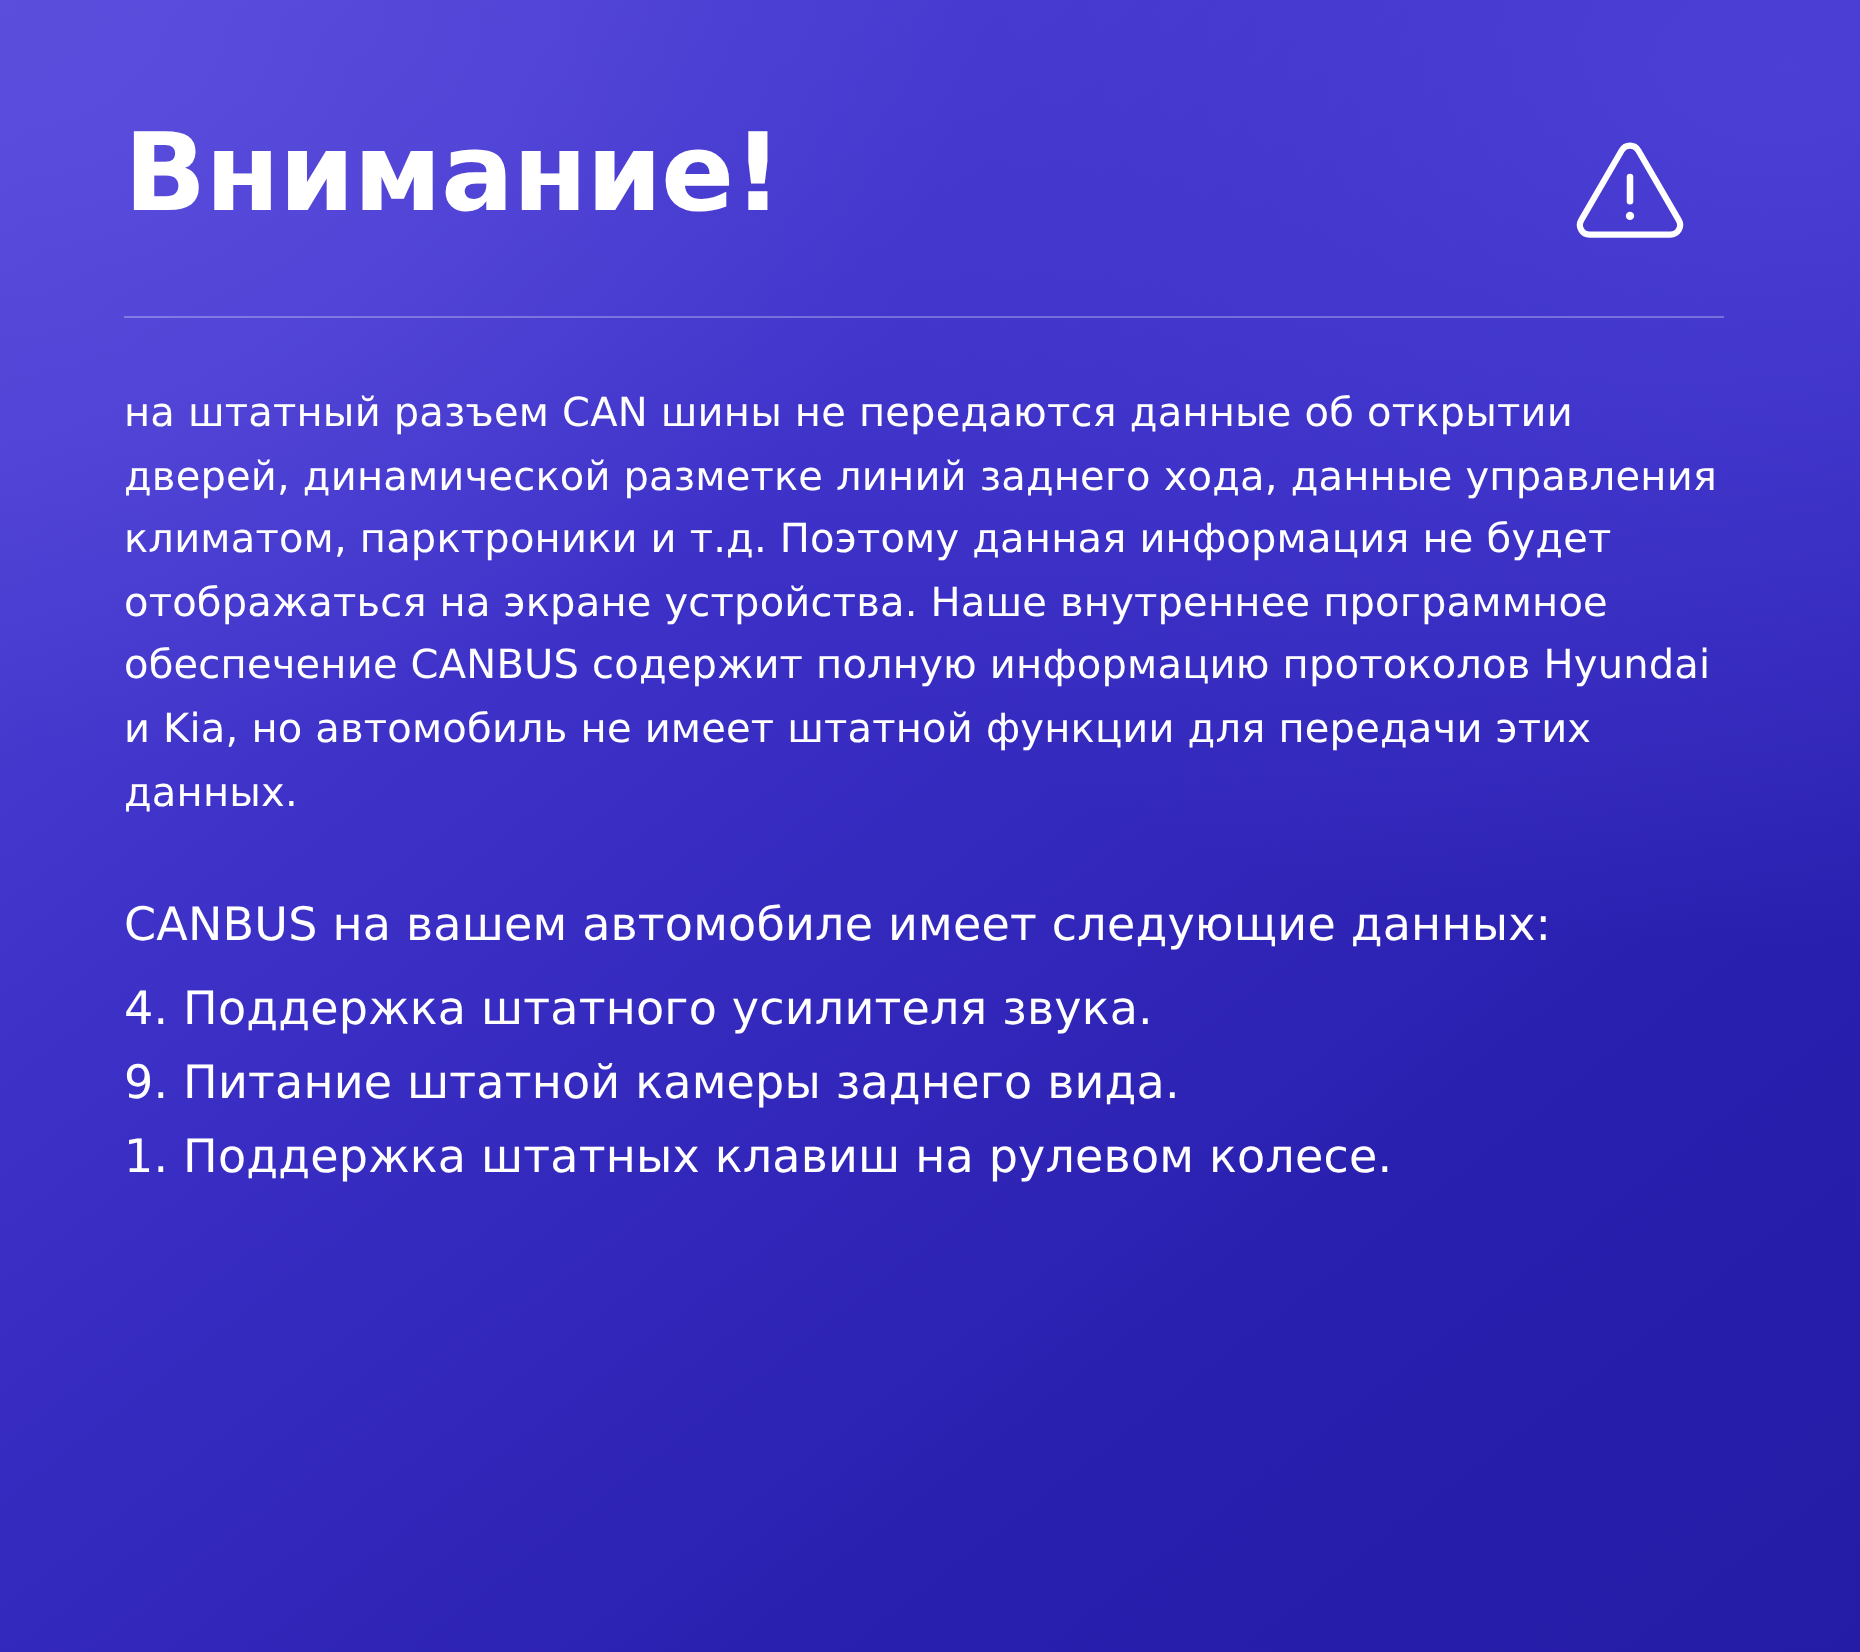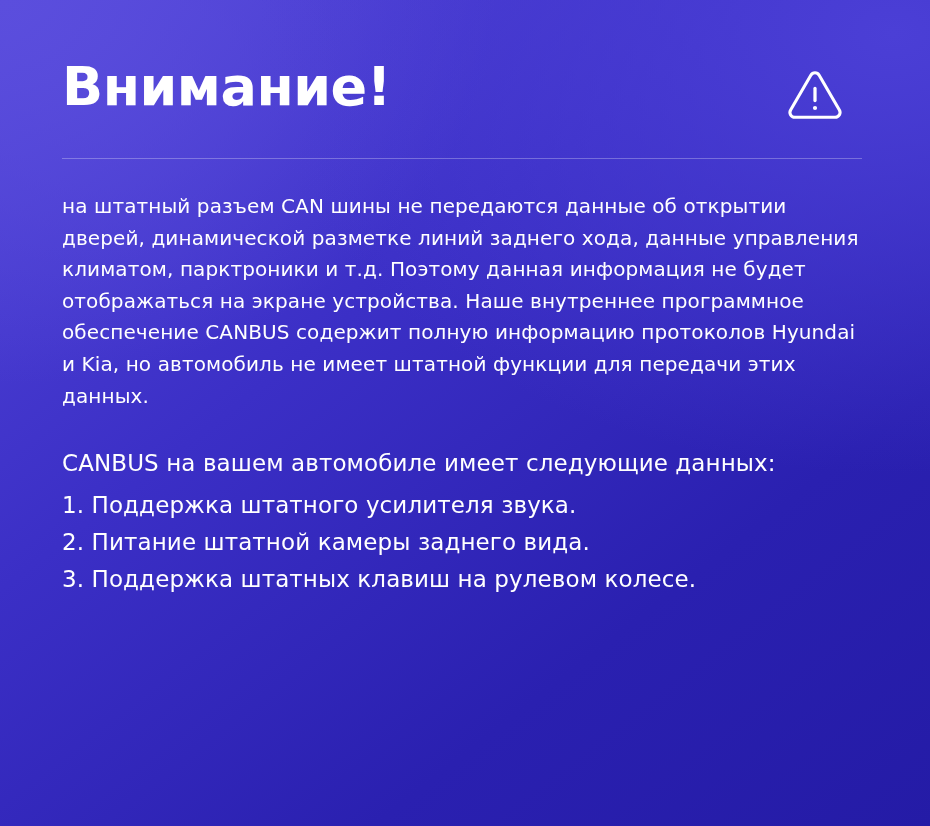--- a/index.html
+++ b/index.html
@@ -111,20 +111,20 @@
   </div>
 
   <div class="divider"></div>
 
   <div class="body-block">
     <p class="paragraph">на штатный разъем CAN шины не передаются данные об открытии дверей, динамической разметке линий заднего хода, данные управления климатом, парктроники и т.д. Поэтому данная информация не будет отображаться на экране устройства. Наше внутреннее программное обеспечение CANBUS содержит полную информацию протоколов Hyundai и Kia, но автомобиль не имеет штатной функции для передачи этих данных.</p>
 
     <div class="features">
       <p class="features-intro">CANBUS на вашем автомобиле имеет следующие данных:</p>
       <ul class="feature-list">
-        <li>1. Поддержка штатного усилителя звука.</li>
-        <li>2. Питание штатной камеры заднего вида.</li>
-        <li>3. Поддержка штатных клавиш на рулевом колесе.</li>
+        <li>4. Поддержка штатного усилителя звука.</li>
+        <li>9. Питание штатной камеры заднего вида.</li>
+        <li>1. Поддержка штатных клавиш на рулевом колесе.</li>
       </ul>
     </div>
   </div>
 
 </div>
 
 </body></html>

